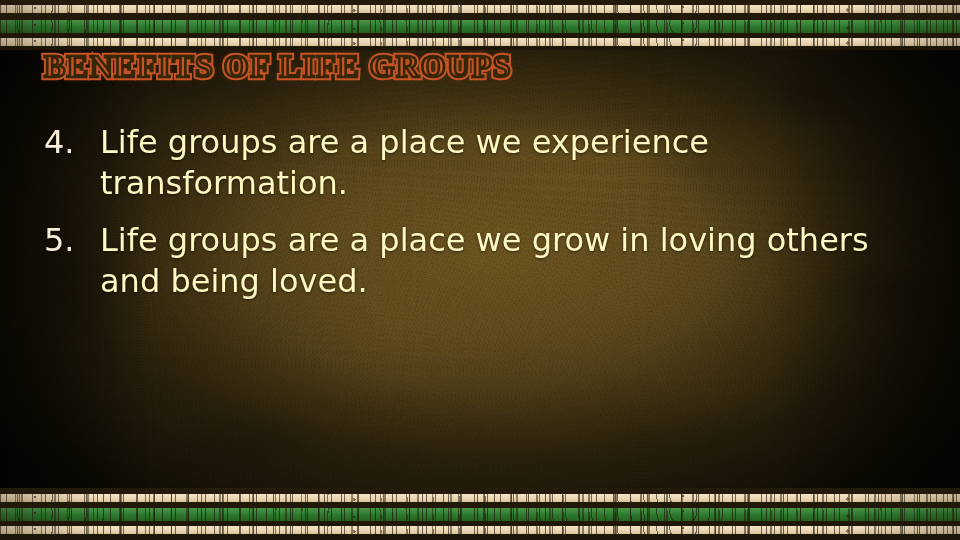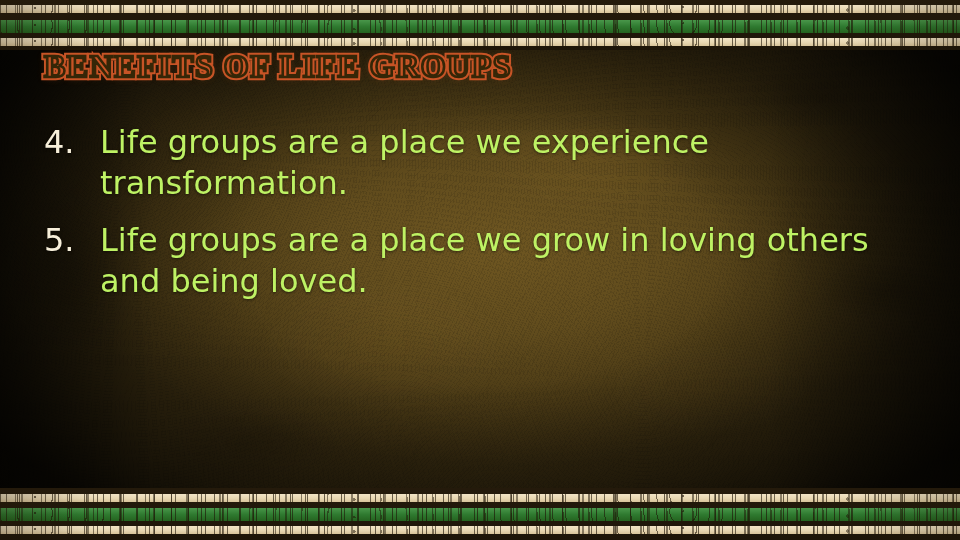--- a/index.html
+++ b/index.html
@@ -173,21 +173,21 @@
     flex: 0 0 56px;
     font-size: 32px;
     line-height: 1.28;
     color: #f7efda;
     text-shadow: 0 1px 3px rgba(0,0,0,.55);
   }
   .li-text {
     flex: 1 1 auto;
     font-size: 32px;
     line-height: 1.28;
-    color: #bef264;
+    color: #fef9c3;
     text-shadow: 0 1px 3px rgba(0,0,0,.55);
   }
 </style>
 </head>
 <body>
 
 <div id="slide">
 
   <div class="bg-base"></div>
   <div class="bg-paper"></div>

